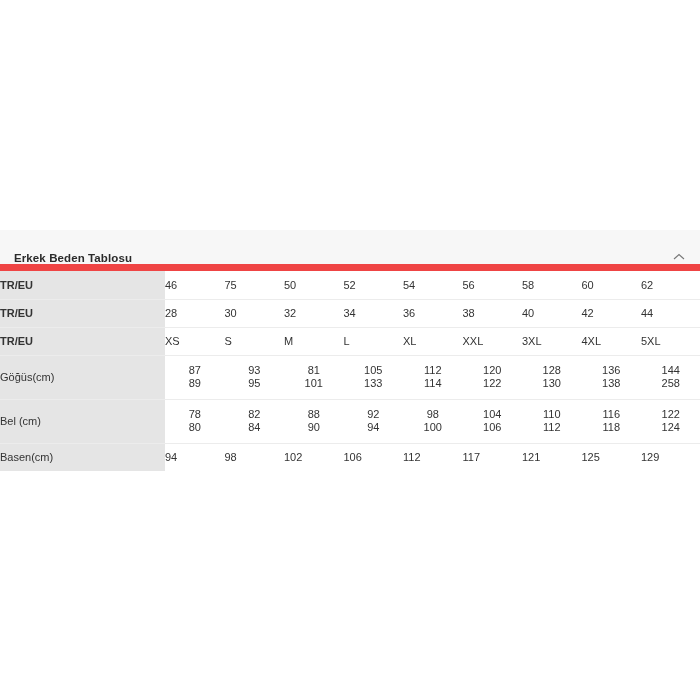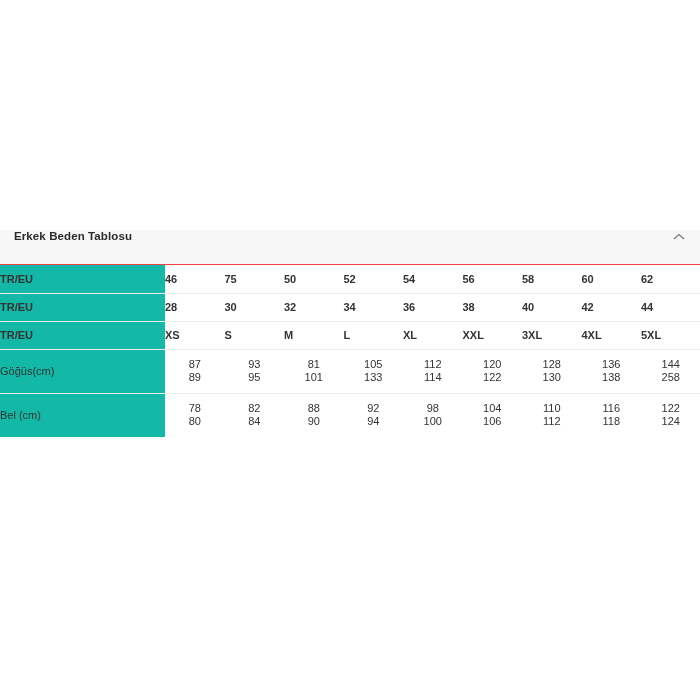--- a/index.html
+++ b/index.html
@@ -21,26 +21,26 @@
   }
   .panel {
     position: absolute;
     left: 0;
     top: 230px;
     width: 700px;
     background: #f7f7f7;
   }
   .panel-header {
     display: flex;
-    align-items: flex-start;
+    align-items: flex-end;
     justify-content: space-between;
     height: 34px;
     padding: 0 14px 0 14px;
     background: #f7f7f7;
-    border-bottom: 1px solid #ef4444;
+    border-bottom: 7px solid #ef4444;
   }
   .panel-title {
     font-size: 11.5px;
     font-weight: bold;
     color: #2b2b2b;
     letter-spacing: 0.1px;
   }
   .chevron {
     width: 14px;
     height: 14px;
@@ -62,33 +62,33 @@
     padding: 0;
   }
   .row {
     height: 28px;
   }
   .label-cell {
     width: 165px;
     padding-left: 14px;
     font-size: 11px;
     color: #333333;
-    background: #14b8a6;
+    background: #e5e5e5;
   }
   .label-cell.bold {
     font-weight: bold;
   }
   .val-cell {
     width: 59.5px;
     text-align: left;
     padding-left: 0;
     background: #ffffff;
   }
   .val-cell.bold {
-    font-weight: bold;
+    font-weight: normal;
   }
   .dual {
     line-height: 13px;
   }
   .dual div {
     white-space: nowrap;
     text-align: center;
   }
   .tall {
     height: 44px;
@@ -227,17 +227,29 @@
           <td class="val-cell dual">
             <div>116</div>
             <div>118</div>
           </td>
           <td class="val-cell dual">
             <div>122</div>
             <div>124</div>
           </td>
         </tr>
 
+        <tr class="row row-sep">
+          <td class="label-cell">Basen(cm)</td>
+          <td class="val-cell">94</td>
+          <td class="val-cell">98</td>
+          <td class="val-cell">102</td>
+          <td class="val-cell">106</td>
+          <td class="val-cell">112</td>
+          <td class="val-cell">117</td>
+          <td class="val-cell">121</td>
+          <td class="val-cell">125</td>
+          <td class="val-cell">129</td>
+        </tr>
       </tbody>
     </table>
 
   </div>
 </div>
 
 </body></html>

